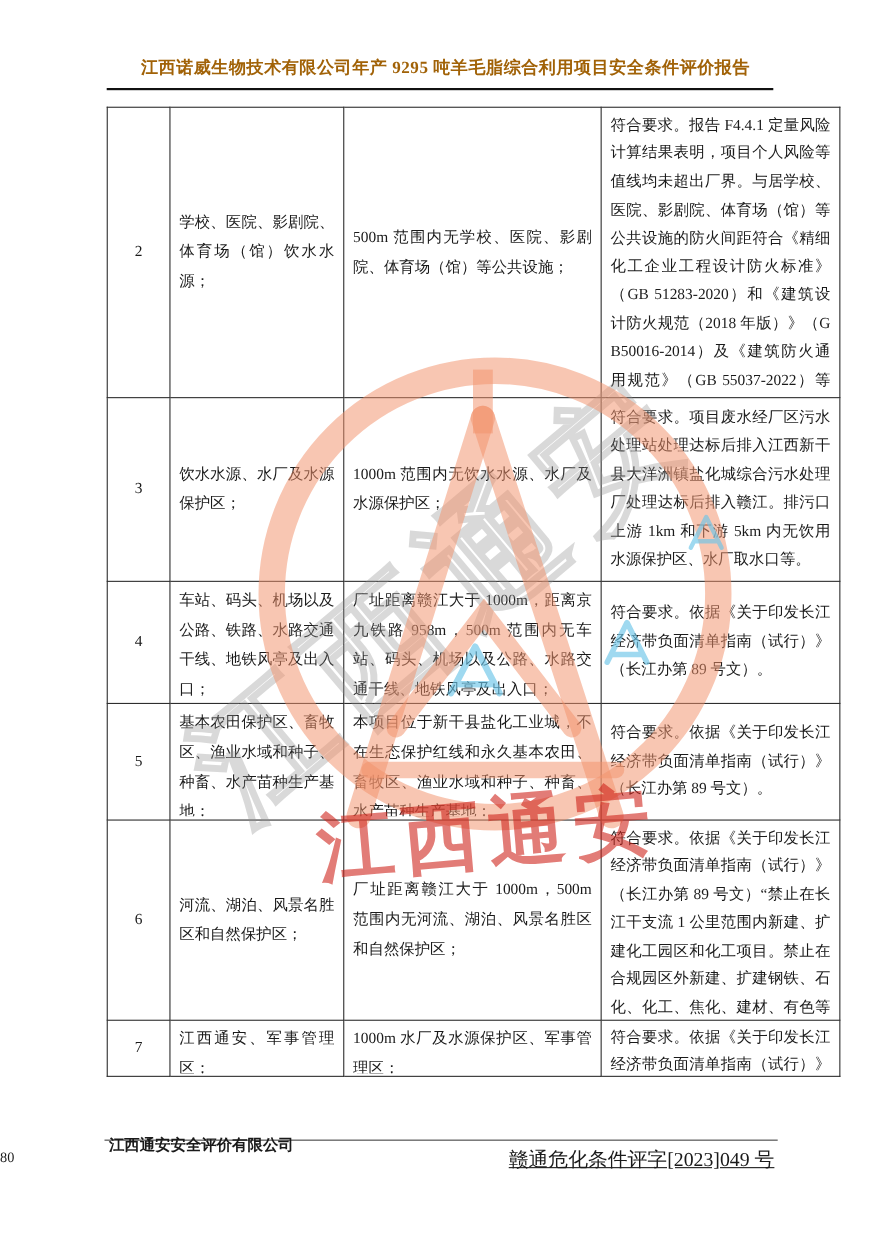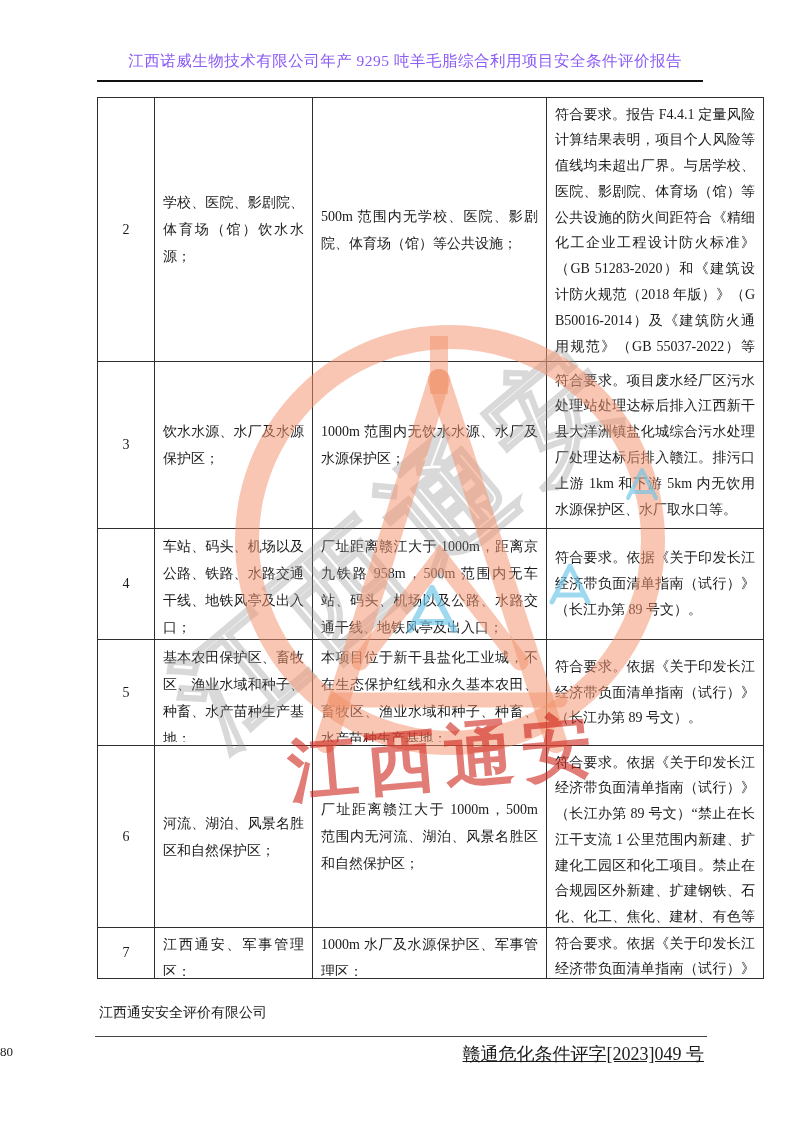--- a/index.html
+++ b/index.html
@@ -9,23 +9,23 @@
     margin:0 auto;
     background:#ffffff;
     overflow:hidden;
     font-family:"Liberation Serif","DejaVu Serif",serif;
     color:#1a1a1a;
   }
   
   .doc-header{
     position:absolute;top:51px;left:16px;right:0;
     text-align:center;
-    font-size:15.5px;font-weight:normal;
+    font-size:15.5px;font-weight:bold;
     letter-spacing:0.5px;
-    color:#8b5cf6;
+    color:#a16207;
   }
   .header-rule{
     position:absolute;left:97px;top:80px;width:606px;height:2px;background:#111;
   }
   
   table.doc-table{
     position:absolute;left:97px;top:97px;
     width:606px;
     border-collapse:collapse;table-layout:fixed;
     background:transparent;
@@ -65,21 +65,21 @@
   .wm-red{
     left:288px;top:712px;
     transform:rotate(-5deg);
     font-family:"Liberation Sans","DejaVu Sans",sans-serif;
     font-size:70px;font-weight:bold;letter-spacing:8px;
     color:rgba(207,37,28,0.60);
     z-index:6;white-space:nowrap;
   }
   
   .footer-rule{position:absolute;left:95px;top:1036px;width:612px;height:1px;background:#444;}
-  .footer-company{position:absolute;left:99px;top:1004px;font-size:14px;}
+  .footer-company{position:absolute;left:99px;top:1032px;font-size:14px;font-weight:bold;}
   .footer-page{position:absolute;left:0;right:0;top:1044px;font-size:13px;}
   .footer-doc{position:absolute;right:90px;top:1042px;font-size:18px;text-decoration:underline;}
 </style>
 </head>
 <body>
 
 <div class="page">
 
   <div class="doc-header">江西诺威生物技术有限公司年产 9295 吨羊毛脂综合利用项目安全条件评价报告</div>
   <div class="header-rule"></div>

